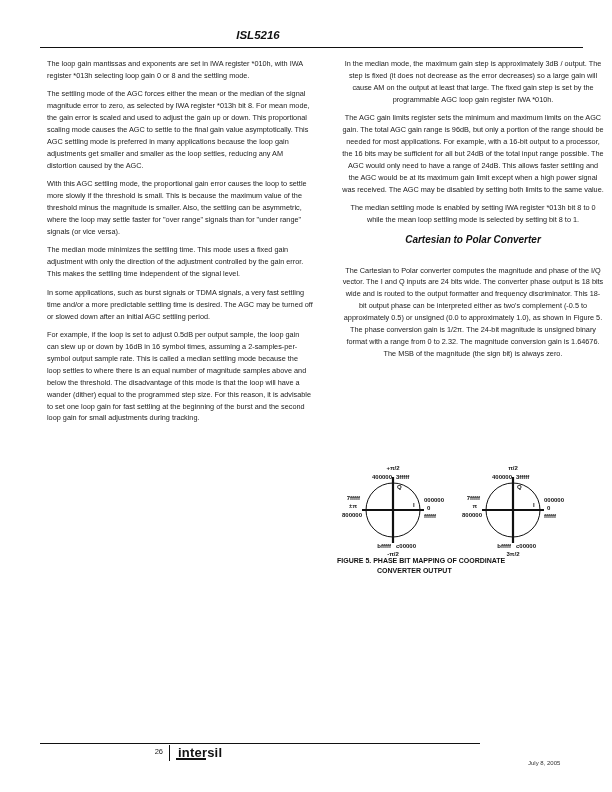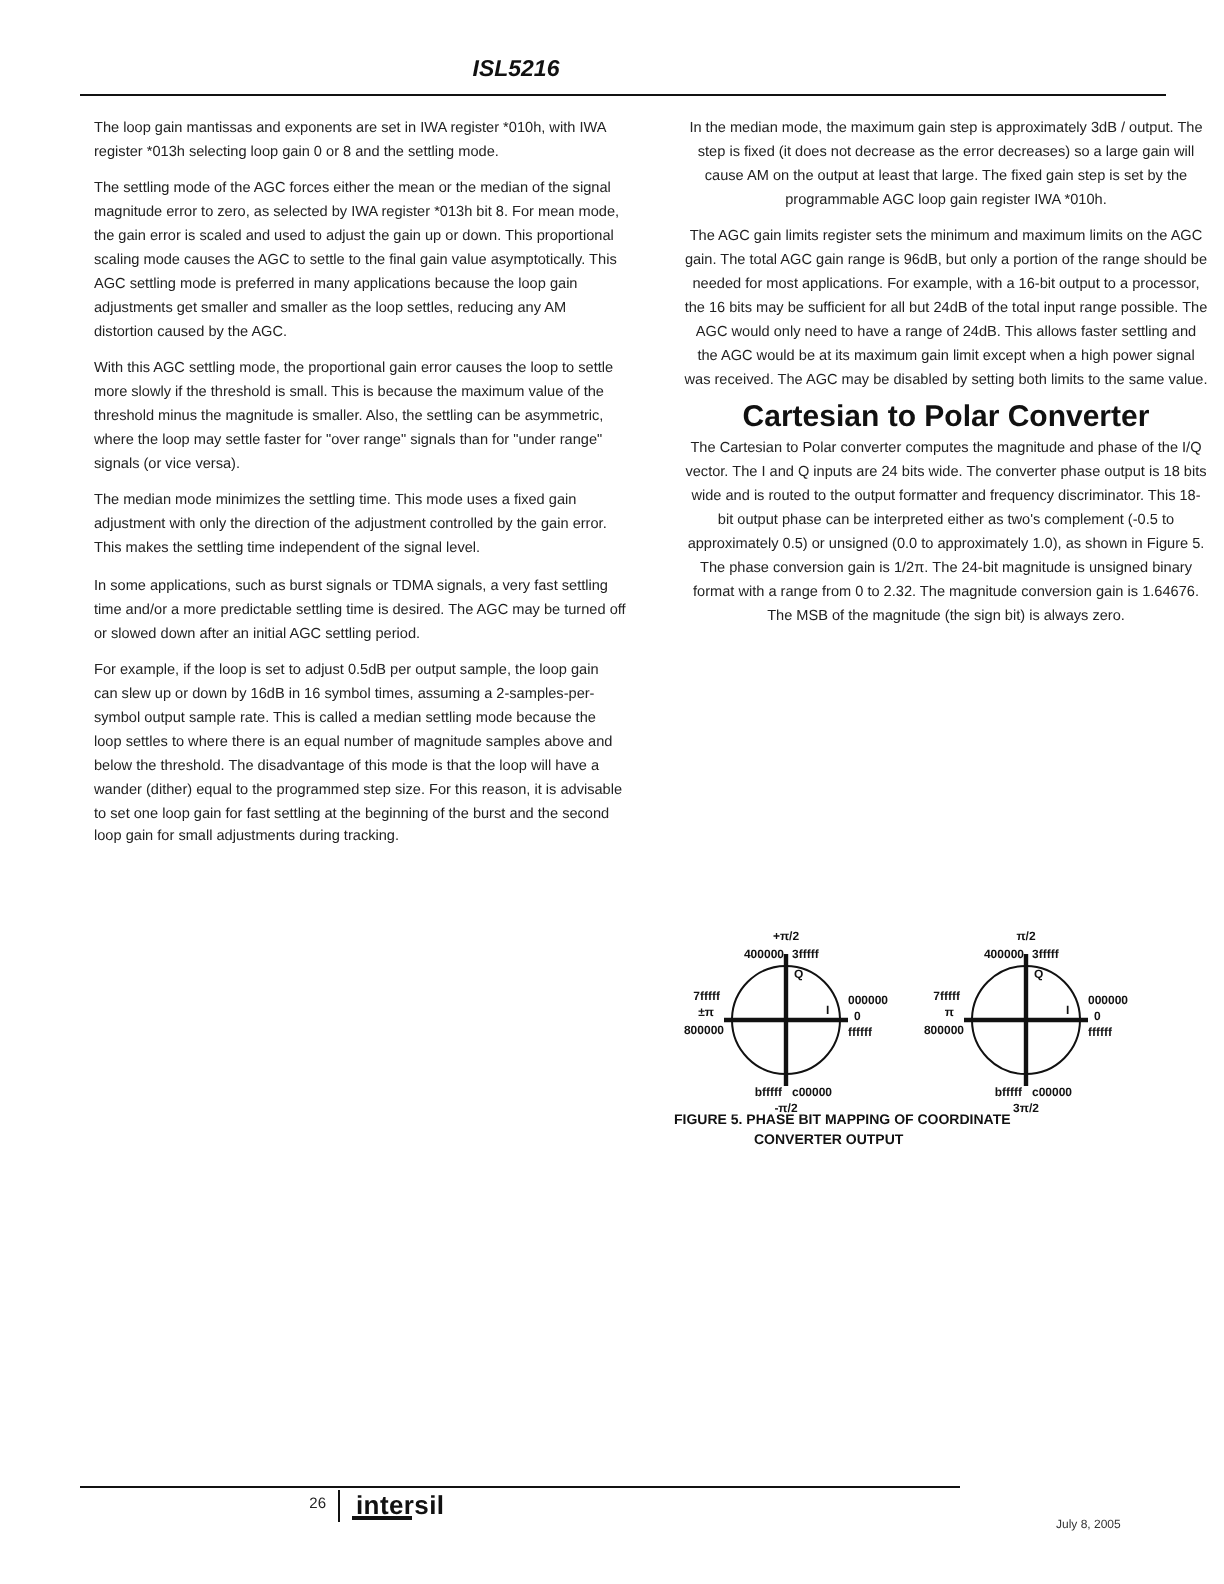--- a/index.html
+++ b/index.html
@@ -5,22 +5,22 @@
   html, body { margin: 0; padding: 0; background: #ffffff; }
   body { width: 612px; height: 792px; position: relative; overflow: hidden;
          font-family: "Liberation Sans", sans-serif; color: #1a1a1a; }
   .header-title { position: absolute; top: 29px; left: 0; width: 516px; text-align: center;
          font-weight: bold; font-style: italic; font-size: 11.5px; color: #111; }
   .header-rule { position: absolute; top: 47px; left: 40px; width: 543px; height: 1px; background: #111; }
   .col { position: absolute; top: 58px; font-size: 7.3px; line-height: 11.9px; color: #222; }
   .col-left { left: 47px; width: 266px; }
   .col-right { left: 342px; width: 262px; text-align: center; }
   .col p { margin: 0 0 6.6px 0; }
-  .section-heading { font-weight: bold; font-size: 15px; line-height: 14px;
-         margin: 4px 0 2px 0; color: #111; }
+  .section-heading { font-weight: bold; font-style: italic; font-size: 10px; line-height: 14px;
+         margin: 4px 0 18px 0; color: #111; }
   .figure { position: absolute; top: 462px; left: 323px; width: 262px; height: 112px; }
   .figure svg { position: absolute; top: 0; }
   .fig-label { font-family: "Liberation Sans", sans-serif; font-weight: bold; font-size: 6px; fill: #111; }
   .caption { position: absolute; top: 556px; left: 337px; font-weight: bold; font-size: 7px;
          line-height: 10px; color: #111; }
   .caption .line2 { padding-left: 40px; display: block; }
   .footer-rule { position: absolute; top: 743px; left: 40px; width: 440px; height: 1px; background: #111; }
   .footer-vbar { position: absolute; top: 745px; left: 169px; width: 1px; height: 16px; background: #111; }
   .page-number { position: absolute; top: 747px; left: 145px; font-size: 7.5px; color: #222; width: 18px; text-align: right; }
   .logo { position: absolute; top: 745px; left: 178px; font-weight: bold; font-size: 13px; color: #111;
@@ -39,20 +39,21 @@
   <p>The settling mode of the AGC forces either the mean or the median of the signal magnitude error to zero, as selected by IWA register *013h bit 8. For mean mode, the gain error is scaled and used to adjust the gain up or down. This proportional scaling mode causes the AGC to settle to the final gain value asymptotically. This AGC settling mode is preferred in many applications because the loop gain adjustments get smaller and smaller as the loop settles, reducing any AM distortion caused by the AGC.</p>
   <p>With this AGC settling mode, the proportional gain error causes the loop to settle more slowly if the threshold is small. This is because the maximum value of the threshold minus the magnitude is smaller. Also, the settling can be asymmetric, where the loop may settle faster for "over range" signals than for "under range" signals (or vice versa).</p>
   <p>The median mode minimizes the settling time. This mode uses a fixed gain adjustment with only the direction of the adjustment controlled by the gain error. This makes the settling time independent of the signal level.</p>
   <p>In some applications, such as burst signals or TDMA signals, a very fast settling time and/or a more predictable settling time is desired. The AGC may be turned off or slowed down after an initial AGC settling period.</p>
   <p>For example, if the loop is set to adjust 0.5dB per output sample, the loop gain can slew up or down by 16dB in 16 symbol times, assuming a 2-samples-per-symbol output sample rate. This is called a median settling mode because the loop settles to where there is an equal number of magnitude samples above and below the threshold. The disadvantage of this mode is that the loop will have a wander (dither) equal to the programmed step size. For this reason, it is advisable to set one loop gain for fast settling at the beginning of the burst and the second loop gain for small adjustments during tracking.</p>
 </div>
 
 <div class="col col-right">
   <p>In the median mode, the maximum gain step is approximately 3dB / output. The step is fixed (it does not decrease as the error decreases) so a large gain will cause AM on the output at least that large. The fixed gain step is set by the programmable AGC loop gain register IWA *010h.</p>
   <p>The AGC gain limits register sets the minimum and maximum limits on the AGC gain. The total AGC gain range is 96dB, but only a portion of the range should be needed for most applications. For example, with a 16-bit output to a processor, the 16 bits may be sufficient for all but 24dB of the total input range possible. The AGC would only need to have a range of 24dB. This allows faster settling and the AGC would be at its maximum gain limit except when a high power signal was received. The AGC may be disabled by setting both limits to the same value.</p>
+  <p>The median settling mode is enabled by setting IWA register *013h bit 8 to 0 while the mean loop settling mode is selected by setting bit 8 to 1.</p>
   <div class="section-heading">Cartesian to Polar Converter</div>
   <p>The Cartesian to Polar converter computes the magnitude and phase of the I/Q vector. The I and Q inputs are 24 bits wide. The converter phase output is 18 bits wide and is routed to the output formatter and frequency discriminator. This 18-bit output phase can be interpreted either as two's complement (-0.5 to approximately 0.5) or unsigned (0.0 to approximately 1.0), as shown in Figure 5. The phase conversion gain is 1/2π. The 24-bit magnitude is unsigned binary format with a range from 0 to 2.32. The magnitude conversion gain is 1.64676. The MSB of the magnitude (the sign bit) is always zero.</p>
 </div>
 
 <div class="figure">
   <svg id="diag0" style="left:10px" width="120" height="100" viewBox="0 0 120 100">
       <circle cx="60" cy="48" r="27" fill="none" stroke="#111" stroke-width="1"></circle>
       <line x1="29" y1="48" x2="91" y2="48" stroke="#111" stroke-width="2.2"></line>
       <line x1="60" y1="15" x2="60" y2="81" stroke="#111" stroke-width="2.2"></line>
       <text x="60" y="8" text-anchor="middle" class="fig-label">+π/2</text>

